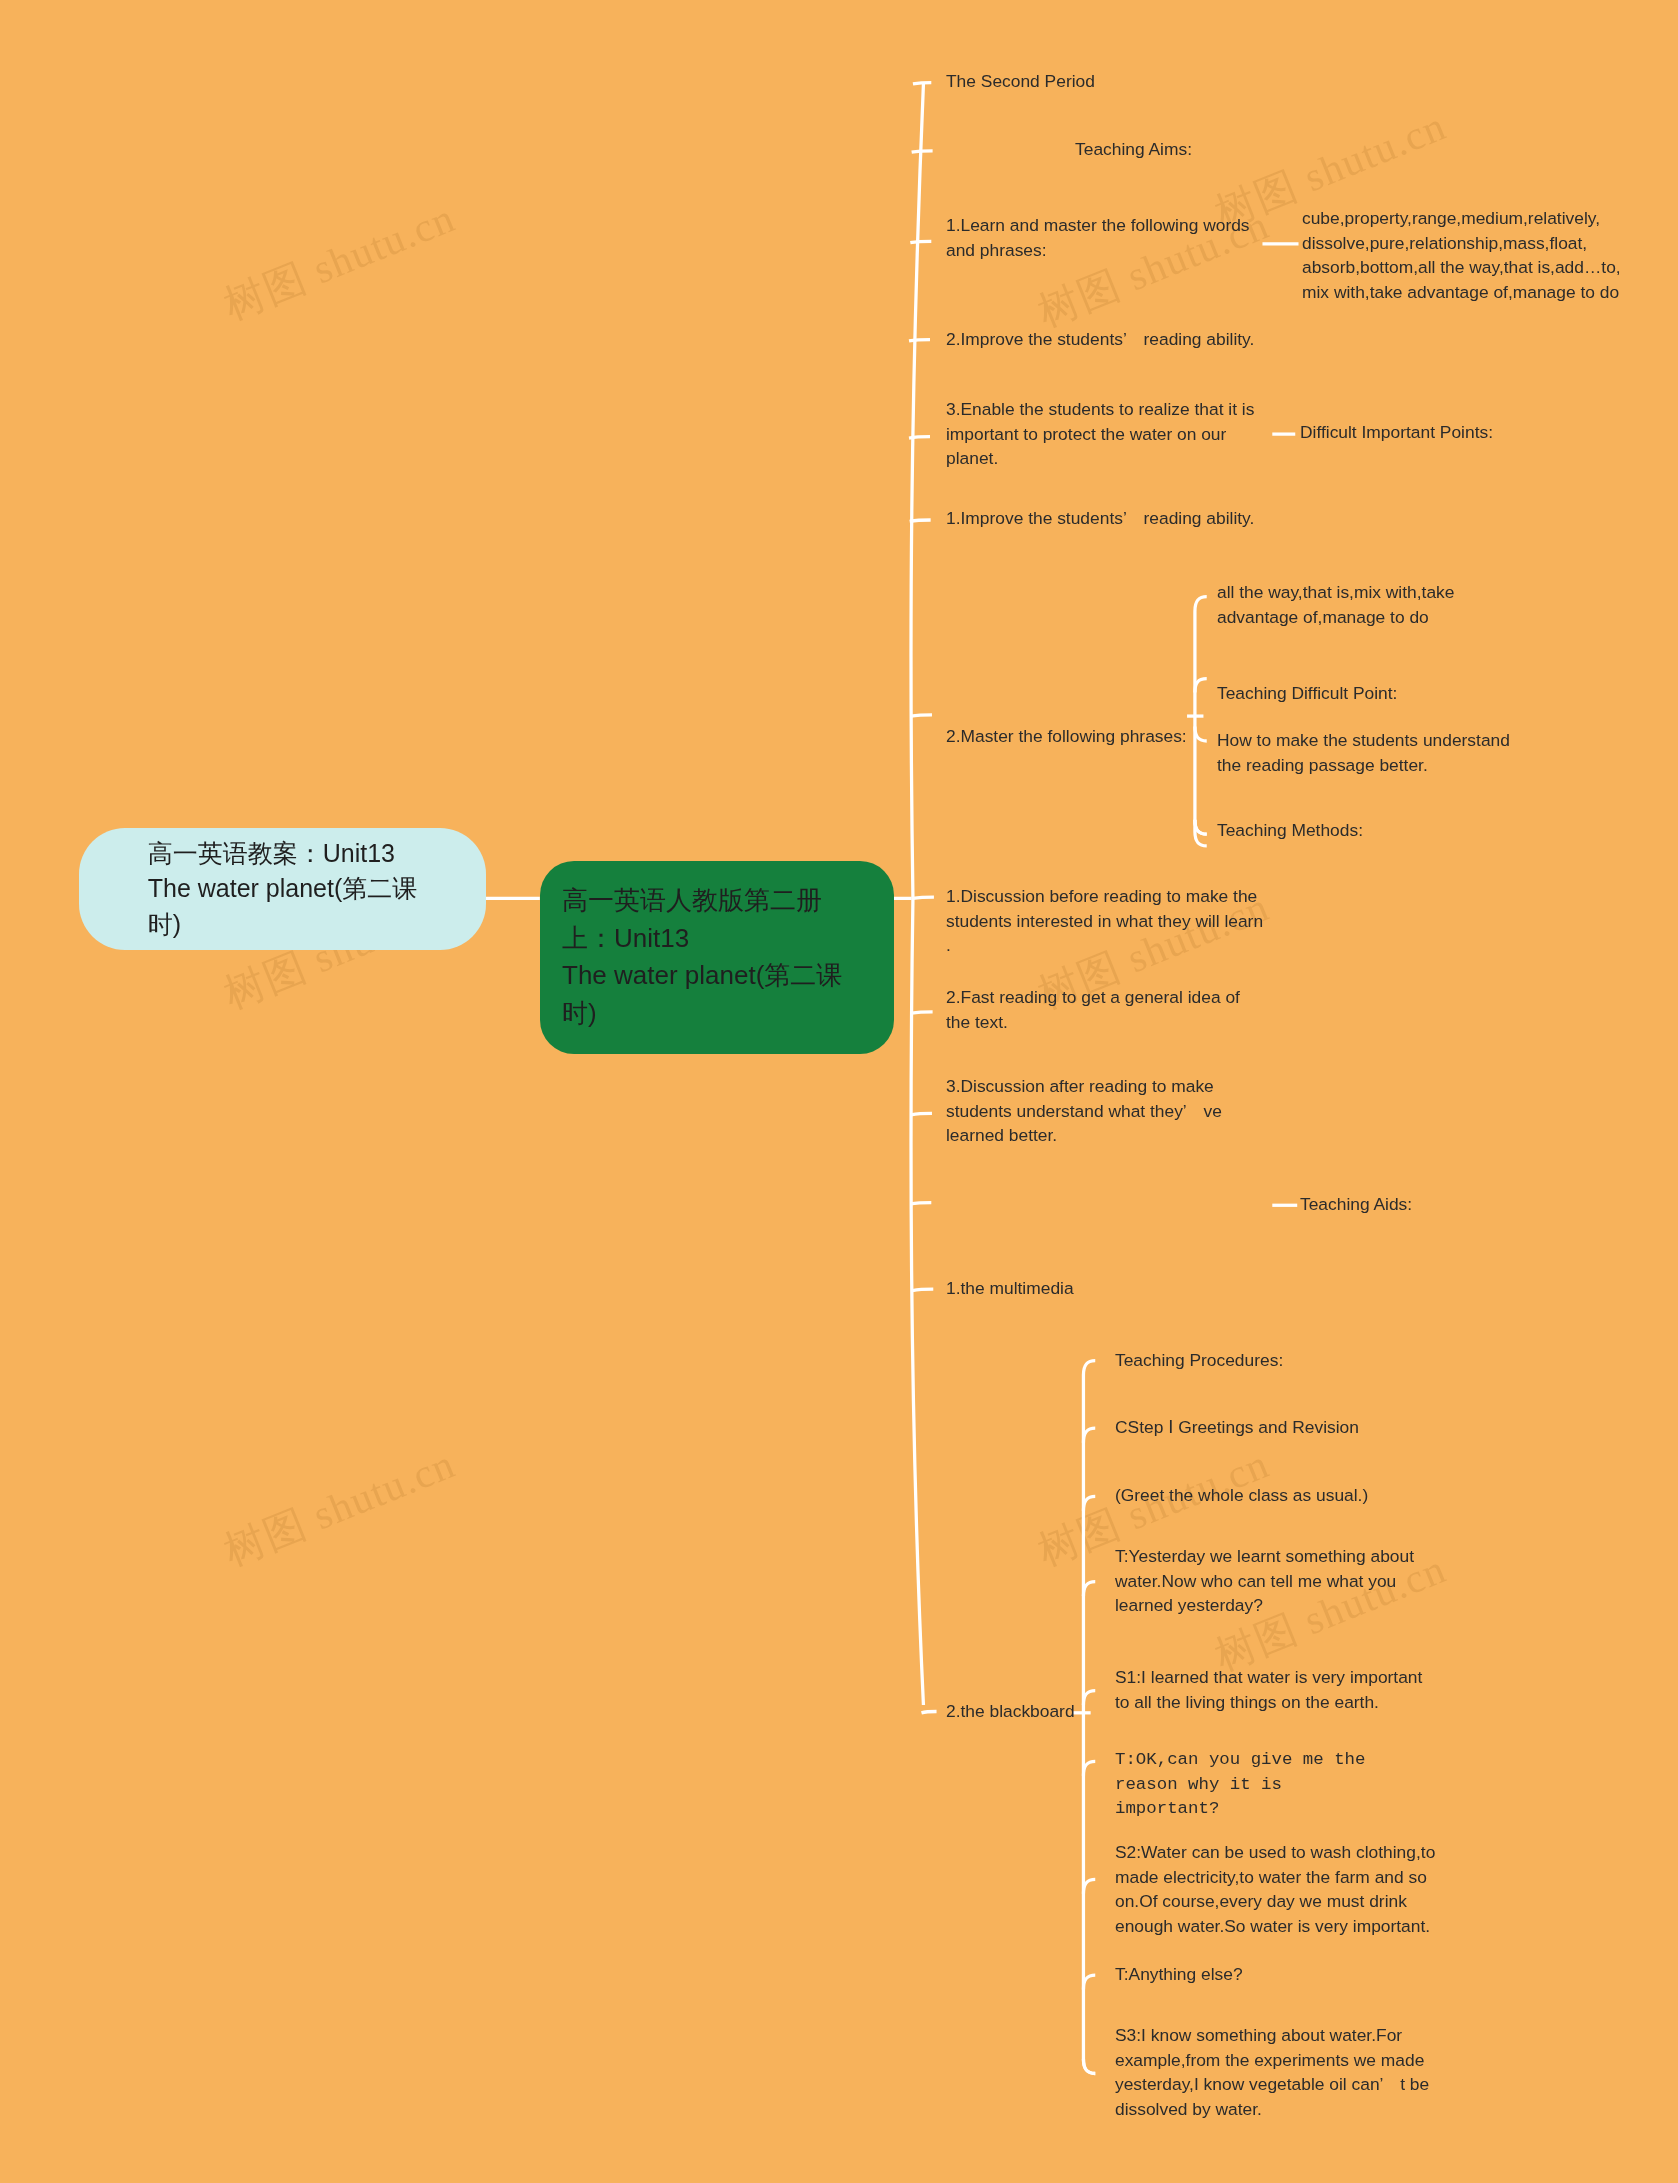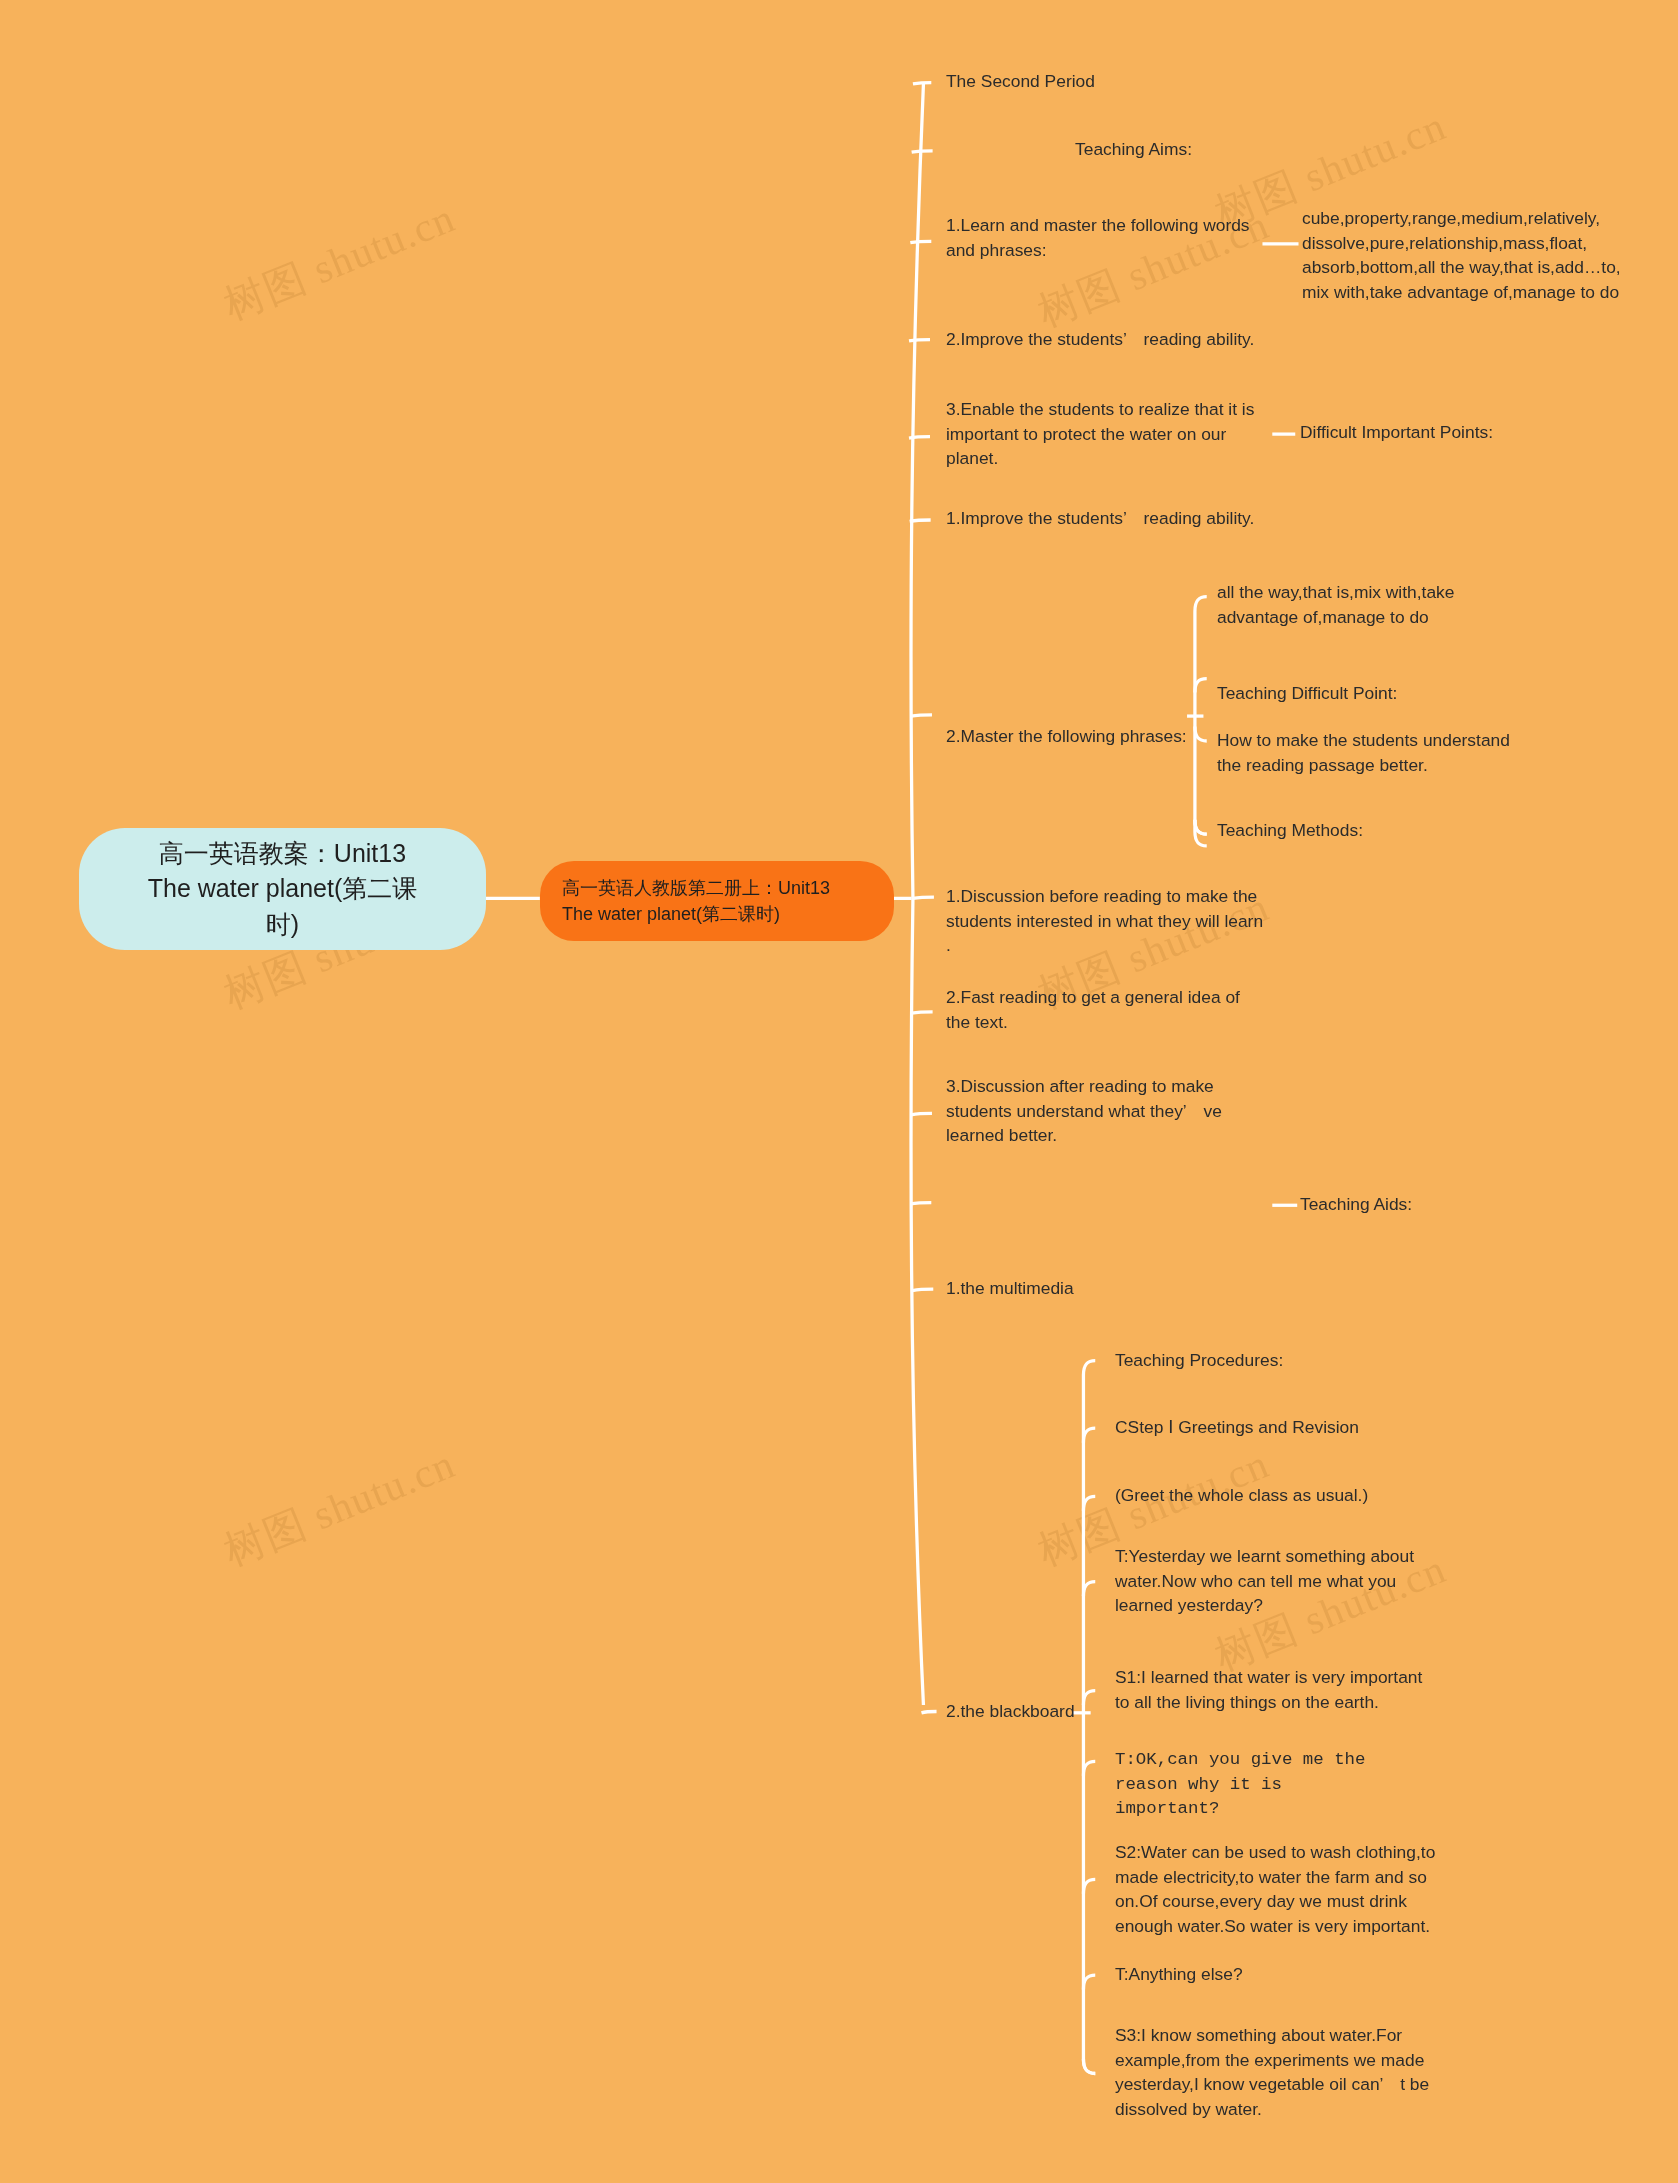--- a/index.html
+++ b/index.html
@@ -55,43 +55,43 @@
     position: absolute;
     left: 79px;
     top: 828px;
     width: 407px;
     min-height: 92px;
     background: #CCEDEC;
     border-radius: 46px;
     display: flex;
     align-items: center;
     justify-content: center;
-    text-align: center;
+    text-align: left;
     color: #1F1F1F;
     font-size: 25px;
     line-height: 1.42;
     padding: 7.9px 19.7px;
     box-sizing: border-box;
     white-space: pre-line;
   }
 
   .topic-node {
     position: absolute;
     left: 540px;
     top: 861px;
     width: 354px;
-    background: #f97316;
+    background: #15803d;
     border-radius: 34px;
     display: flex;
     align-items: center;
     text-align: left;
     color: #1F1F1F;
-    font-size: 18px;
+    font-size: 26px;
     line-height: 1.45;
-    padding: 14px 22px;
+    padding: 21px 22px;
     box-sizing: border-box;
     white-space: pre-line;
   }
 </style>
 </head>
 <body>
 
 <div id="canvas">
 
   <div class="wm" style="left:216px; top:282px;">树图 shutu.cn</div>

